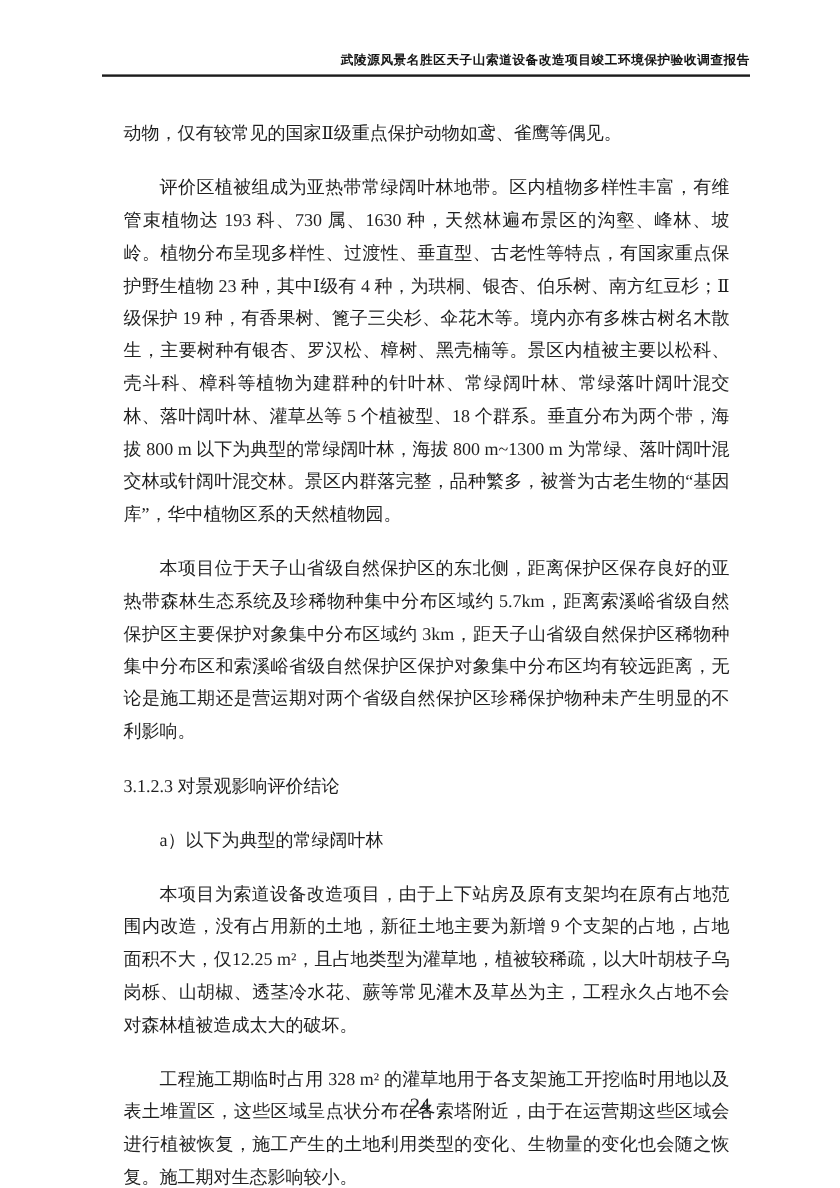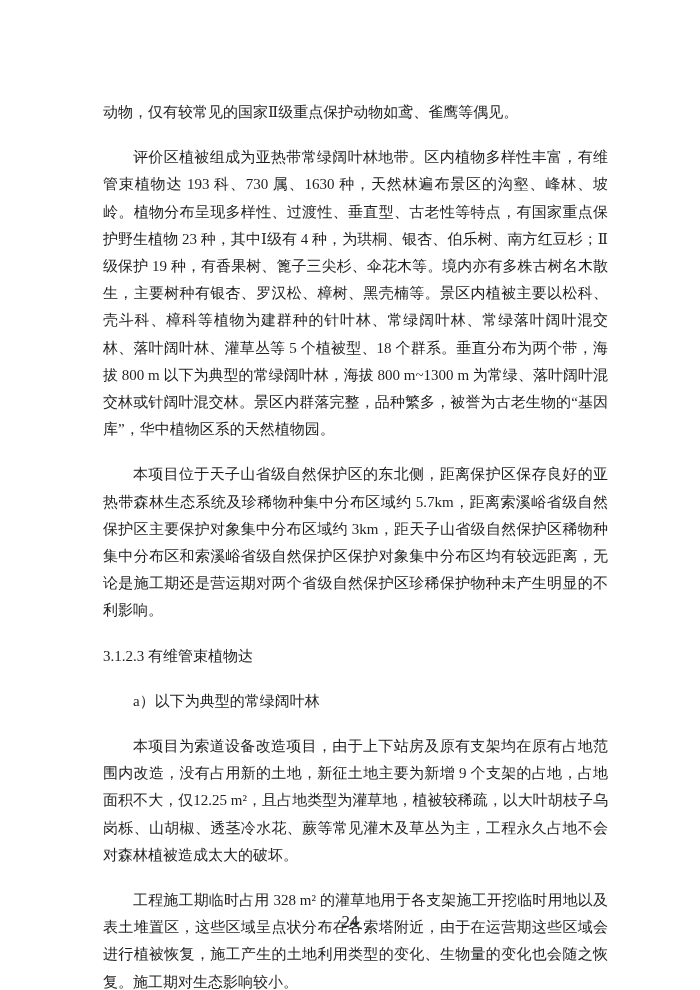--- a/index.html
+++ b/index.html
@@ -61,26 +61,29 @@
     text-align: center;
     font-size: 17px;
     color: #1f1f1f;
   }
 </style>
 </head>
 <body>
 
 <div class="page">
 
+  <header class="page-header">
+    <div class="header-title">武陵源风景名胜区天子山索道设备改造项目竣工环境保护验收调查报告</div>
+  </header>
 
   <main class="content">
     <p class="no-indent">动物，仅有较常见的国家Ⅱ级重点保护动物如鸢、雀鹰等偶见。</p>
     <p>评价区植被组成为亚热带常绿阔叶林地带。区内植物多样性丰富，有维管束植物达 193 科、730 属、1630 种，天然林遍布景区的沟壑、峰林、坡岭。植物分布呈现多样性、过渡性、垂直型、古老性等特点，有国家重点保护野生植物 23 种，其中Ⅰ级有 4 种，为珙桐、银杏、伯乐树、南方红豆杉；Ⅱ级保护 19 种，有香果树、篦子三尖杉、伞花木等。境内亦有多株古树名木散生，主要树种有银杏、罗汉松、樟树、黑壳楠等。景区内植被主要以松科、壳斗科、樟科等植物为建群种的针叶林、常绿阔叶林、常绿落叶阔叶混交林、落叶阔叶林、灌草丛等 5 个植被型、18 个群系。垂直分布为两个带，海拔 800 m 以下为典型的常绿阔叶林，海拔 800 m~1300 m 为常绿、落叶阔叶混交林或针阔叶混交林。景区内群落完整，品种繁多，被誉为古老生物的“基因库”，华中植物区系的天然植物园。</p>
     <p>本项目位于天子山省级自然保护区的东北侧，距离保护区保存良好的亚热带森林生态系统及珍稀物种集中分布区域约 5.7km，距离索溪峪省级自然保护区主要保护对象集中分布区域约 3km，距天子山省级自然保护区稀物种集中分布区和索溪峪省级自然保护区保护对象集中分布区均有较远距离，无论是施工期还是营运期对两个省级自然保护区珍稀保护物种未产生明显的不利影响。</p>
-    <p class="section-heading">3.1.2.3 有维管束植物达</p>
+    <p class="section-heading">3.1.2.3 对景观影响评价结论</p>
     <p>a）以下为典型的常绿阔叶林</p>
     <p>本项目为索道设备改造项目，由于上下站房及原有支架均在原有占地范围内改造，没有占用新的土地，新征土地主要为新增 9 个支架的占地，占地面积不大，仅12.25 m²，且占地类型为灌草地，植被较稀疏，以大叶胡枝子乌岗栎、山胡椒、透茎冷水花、蕨等常见灌木及草丛为主，工程永久占地不会对森林植被造成太大的破坏。</p>
     <p>工程施工期临时占用 328 m² 的灌草地用于各支架施工开挖临时用地以及表土堆置区，这些区域呈点状分布在各索塔附近，由于在运营期这些区域会进行植被恢复，施工产生的土地利用类型的变化、生物量的变化也会随之恢复。施工期对生态影响较小。</p>
     <p>b）施工区附近有一级景观</p>
     <p>施工区附近有一级景观 2 个，分别为：黄河岸、西天门地、东天门、仙女献花，</p>
   </main>
 
   <footer class="page-footer">
     <span>24</span>
   </footer>

